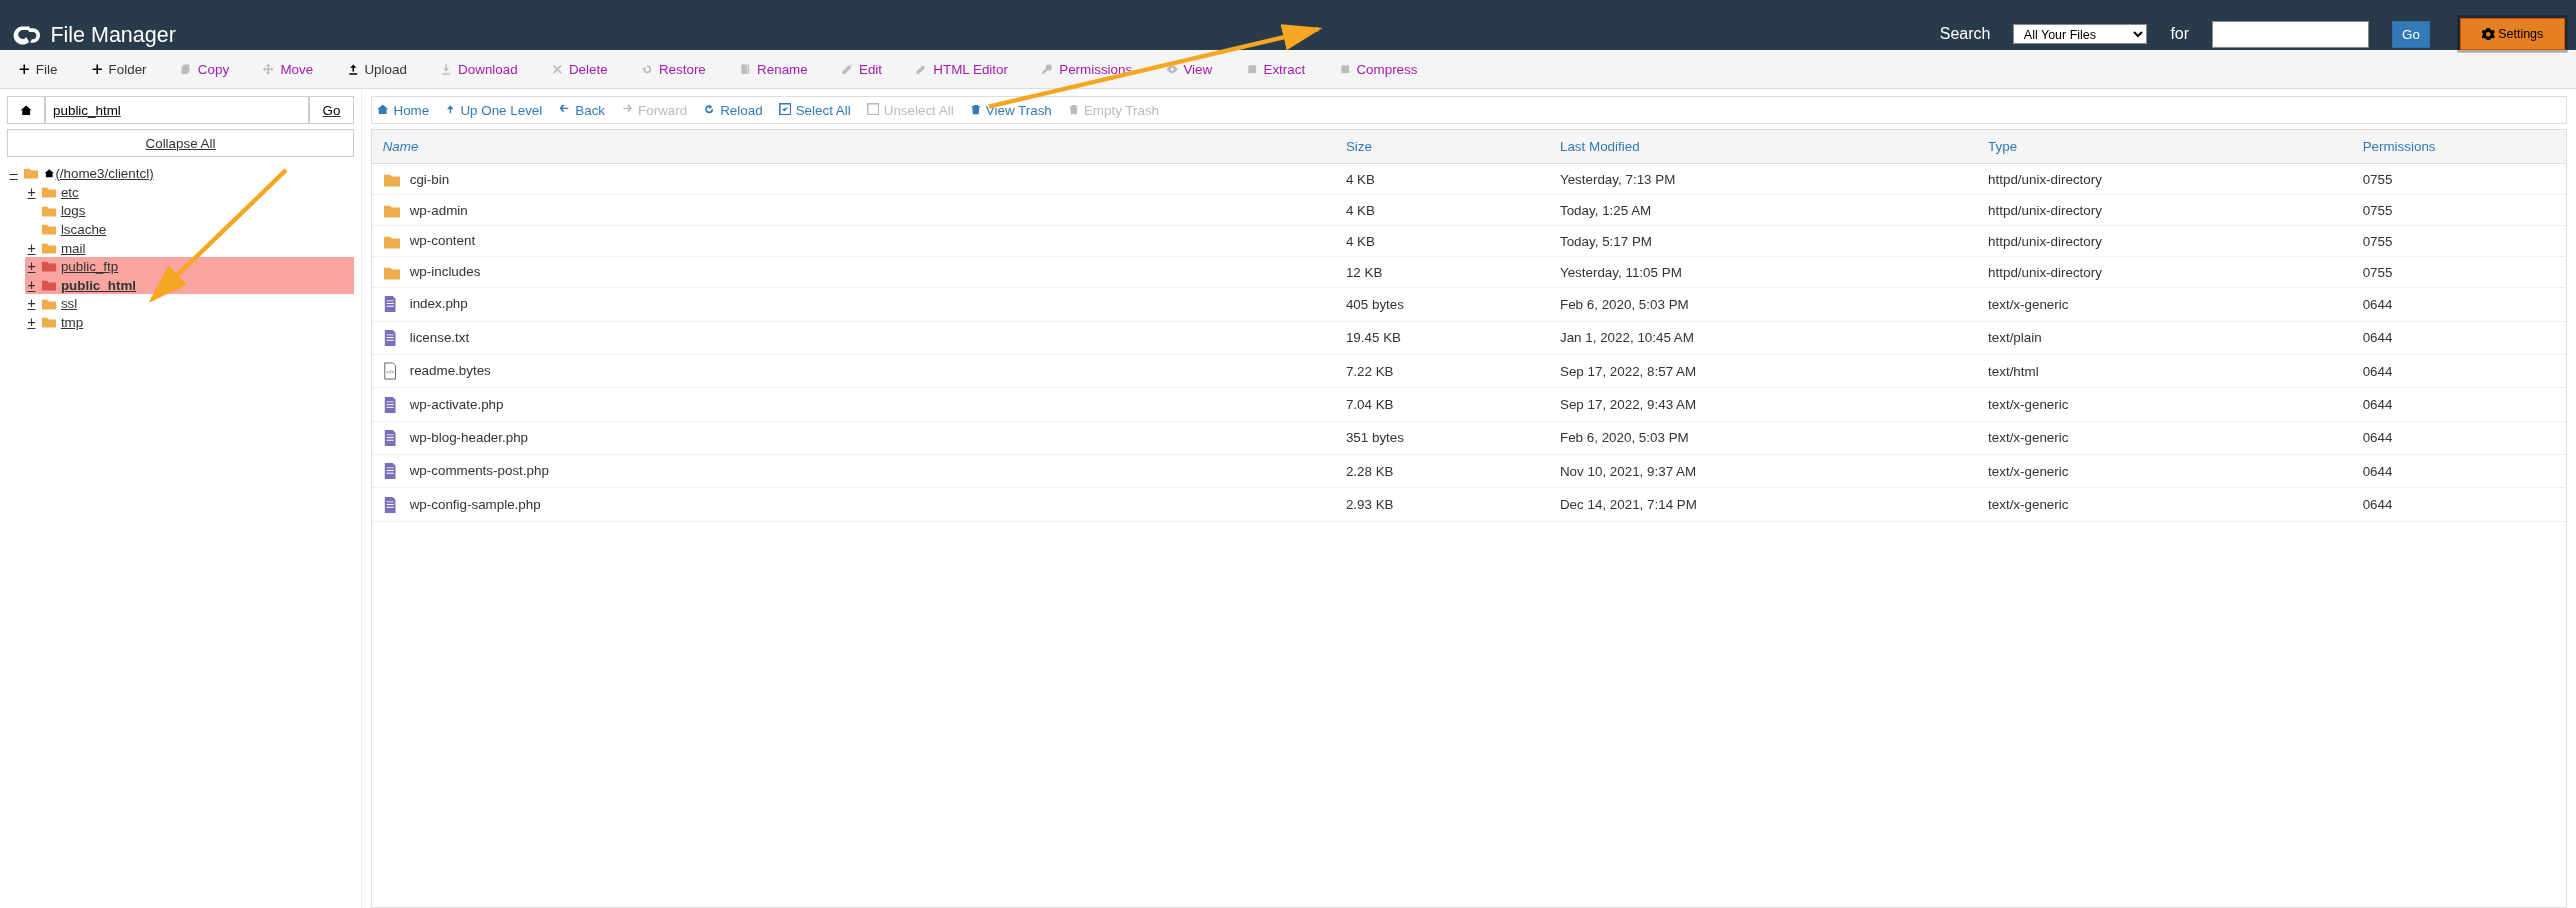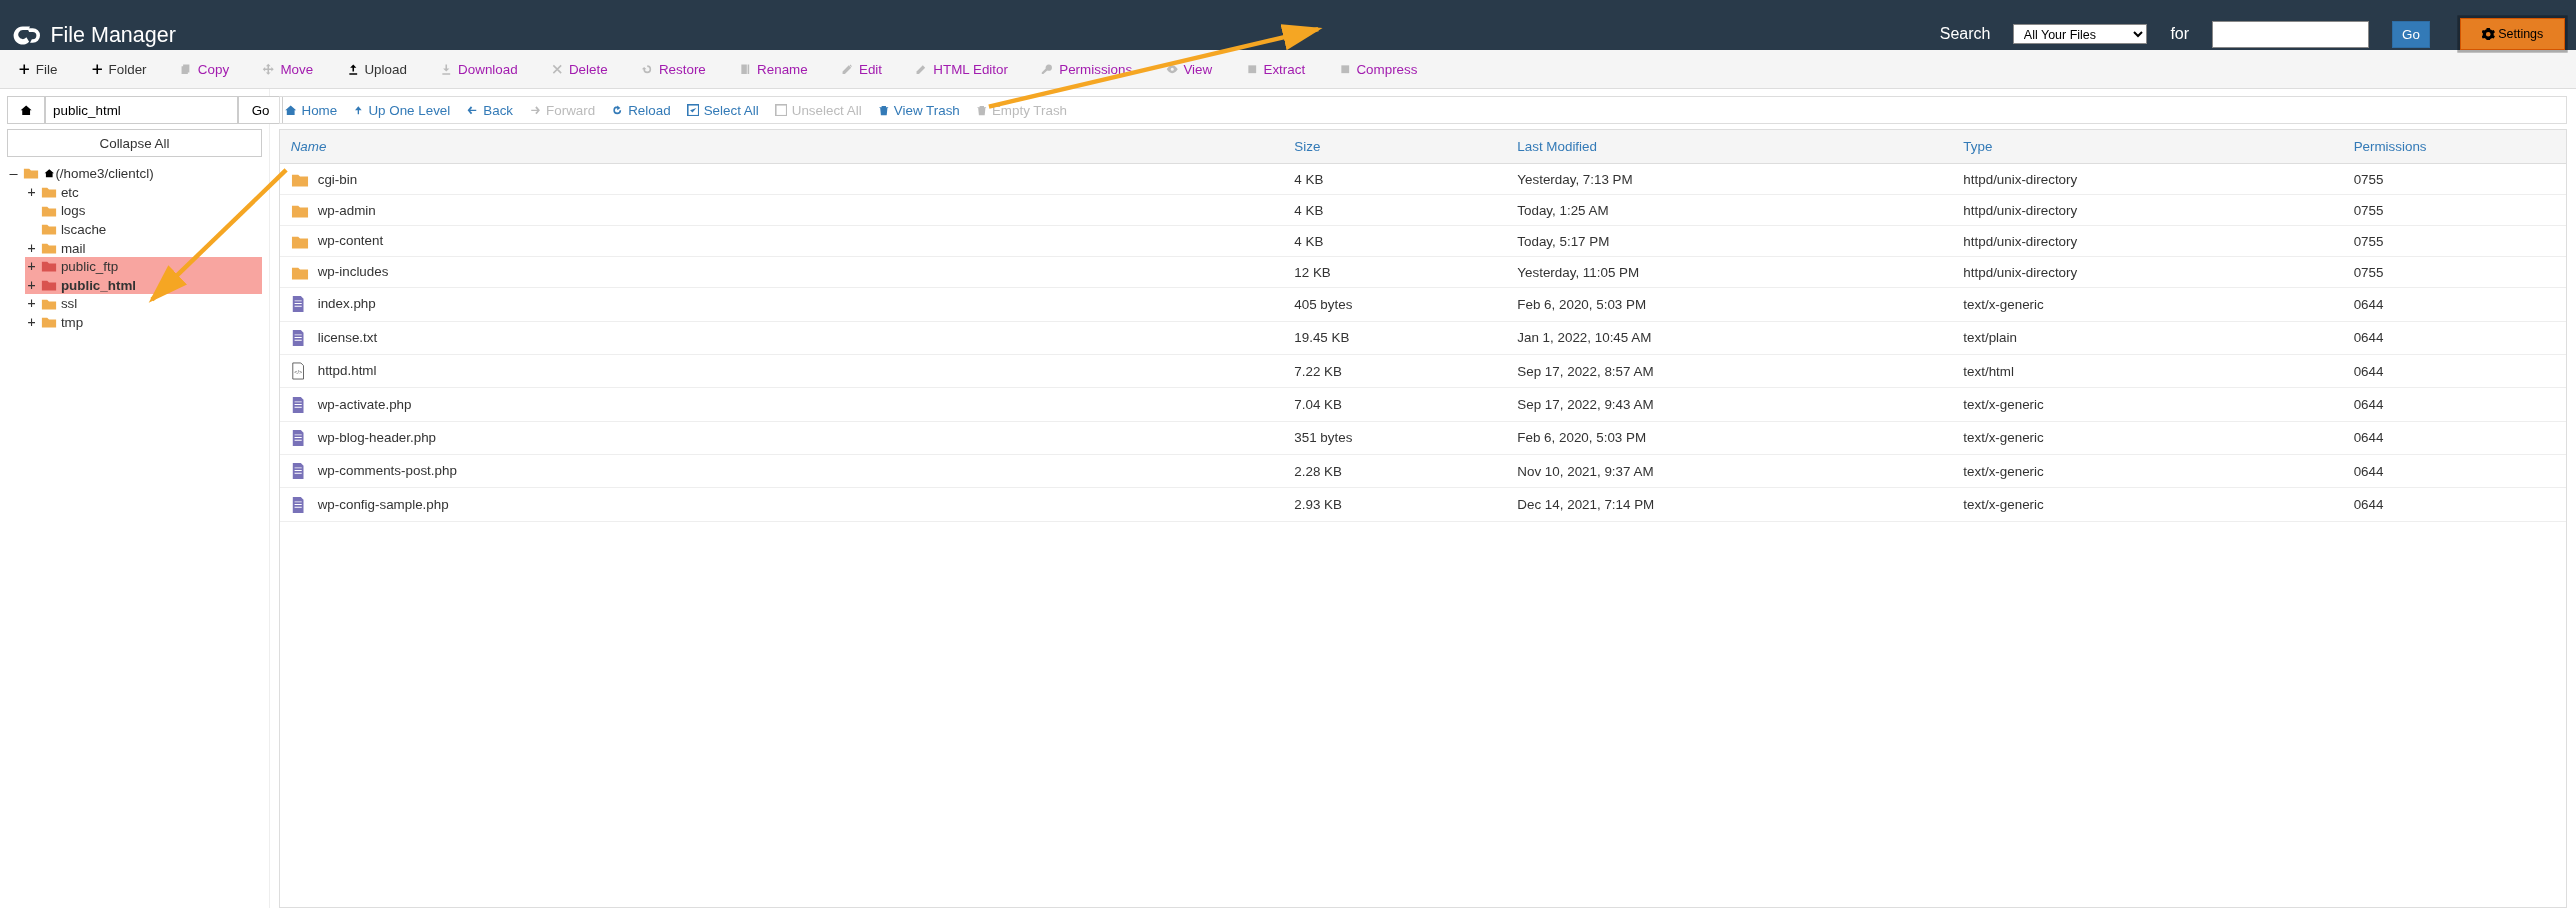--- a/index.html
+++ b/index.html
@@ -15,38 +15,38 @@
 .search-select { height: 20px; padding: 1.8px 5.4px; font-size: 12.5px; border: 0.9px solid #888; min-width: 134px; background:#fff; }
 .search-input { height: 27px; width: 157px; border: 0.9px solid #888; padding: 0 5.4px; }
 .go-btn { background: #337ab7; color: #fff; border: 0.9px solid #2e6da4; height: 27px; padding: 0 9px; cursor: pointer; }
 .settings-btn { background: #e67e22; color: #000; border: 1.8px solid #d35400; height: 32px; padding: 0 21px; margin-left: 7.2px; display: flex; align-items: center; gap: 3.6px; cursor: pointer; font-size:12.5px; box-shadow: 0 0 0 2.7px rgba(0,0,0,0.3); }
 
 .toolbar { background: #f5f5f5; border-bottom: 0.9px solid #ddd; display: flex; align-items: center; height: 39px; padding: 0 7.2px; gap: 12px; }
 .tool-btn { background: transparent; border: none; padding: 7.2px 10.7px; display: flex; align-items: center; gap: 5.4px; color: #333; cursor: pointer; font-size: 13.4px; }
 .tool-btn.disabled { color: #a21caf; cursor: default; }
 
 .main { display: flex; height: calc(100vh - 89px); }
-.sidebar { width: 270px; padding: 7.2px; border-right: 0.9px solid #eee; }
+.sidebar { width: 362px; padding: 7.2px; border-right: 0.9px solid #eee; text-decoration: underline; }
 .path-row { display: flex; gap: 0; margin-bottom: 5.4px; }
 .path-home { border: 0.9px solid #ccc; padding: 5.4px 10.7px; background:#fff; cursor:pointer; }
 .path-input { flex: 1; border: 0.9px solid #ccc; padding: 5.4px 7.2px; font-size: 13.4px; }
 .path-go { border: 0.9px solid #ccc; padding: 5.4px 12.5px; background:#fff; cursor:pointer; }
 .collapse-all { border: 0.9px solid #ccc; padding: 5.4px; text-align: center; margin-bottom: 7.2px; cursor:pointer; }
 .tree { font-size: 13.4px; }
 .tree-node { display: flex; align-items: center; padding: 1.8px 0; }
 .tree-toggle { width: 12.5px; text-align: center; font-family: monospace; }
 .tree-icon { width: 16px; margin: 0 3.6px; }
 .tree-children { padding-left: 18px; }
 .tree-node.highlighted { background: #f8a5a0; }
 .tree-node.highlighted .tree-label { font-weight: bold; }
 .tree-node.highlighted2 { background: #f8a5a0; }
 
 .content { flex: 1; padding: 7.2px 9px 0 9px; display:flex; flex-direction:column; overflow:hidden; }
 .nav-toolbar { display: flex; align-items: center; gap: 16px; padding: 5.4px 3.6px; border: 0.9px solid #ddd; margin-bottom: 5.4px; flex-wrap: wrap; }
-.nav-btn { display: flex; align-items: center; gap: 4.5px; color: #337ab7; cursor: pointer; font-size: 13.4px; }
+.nav-btn { display: flex; gap: 4.5px; color: #337ab7; cursor: pointer; font-size: 13.4px; }
 .nav-btn.disabled { color: #bbb; cursor: default; }
 
 .file-table { border: 0.9px solid #ddd; flex:1; overflow:auto; }
 .file-table table { width: 100%; border-collapse: collapse; }
 .file-table th { background: #f5f5f5; color: #337ab7; font-weight: 400; text-align: left; padding: 9px 10.7px; border-bottom: 0.9px solid #ddd; font-size:13.4px; }
 .file-table td { padding: 7.2px 10.7px; border-bottom: 0.9px solid #eee; font-size:13.4px; }
 .file-icon { width: 18px; display: inline-block; margin-right: 9px; vertical-align: middle; }
 .col-name { width: 36%; font-style: italic; }
 .col-size { width: 8%; }
 .col-mod { width: 16%; }
@@ -415,21 +415,21 @@
                   </svg></span><span>license.txt</span></td>
               <td>19.45 KB</td>
               <td>Jan 1, 2022, 10:45 AM</td>
               <td>text/plain</td>
               <td>0644</td>
             </tr>
             <tr>
               <td><span class="file-icon"><svg width="14.3" height="18" viewBox="0 0 16 20" style="font-size:15px">
                     <path fill="#fff" stroke="#555" d="M2 1h9l3 3v15H2z"></path>
                     <text x="8" y="13" font-size="6" text-anchor="middle" fill="#555">&lt;/&gt;</text>
-                  </svg></span><span>httpd.html</span></td>
+                  </svg></span><span>readme.bytes</span></td>
               <td>7.22 KB</td>
               <td>Sep 17, 2022, 8:57 AM</td>
               <td>text/html</td>
               <td>0644</td>
             </tr>
             <tr>
               <td><span class="file-icon"><svg width="14.3" height="18" viewBox="0 0 16 20">
                     <path class="file-svg" d="M2 1h9l3 3v15H2z"></path>
                     <path fill="#fff" d="M4 6h8v1H4zM4 9h8v1H4zM4 12h8v1H4z"></path>
                   </svg></span><span>wp-activate.php</span></td>

